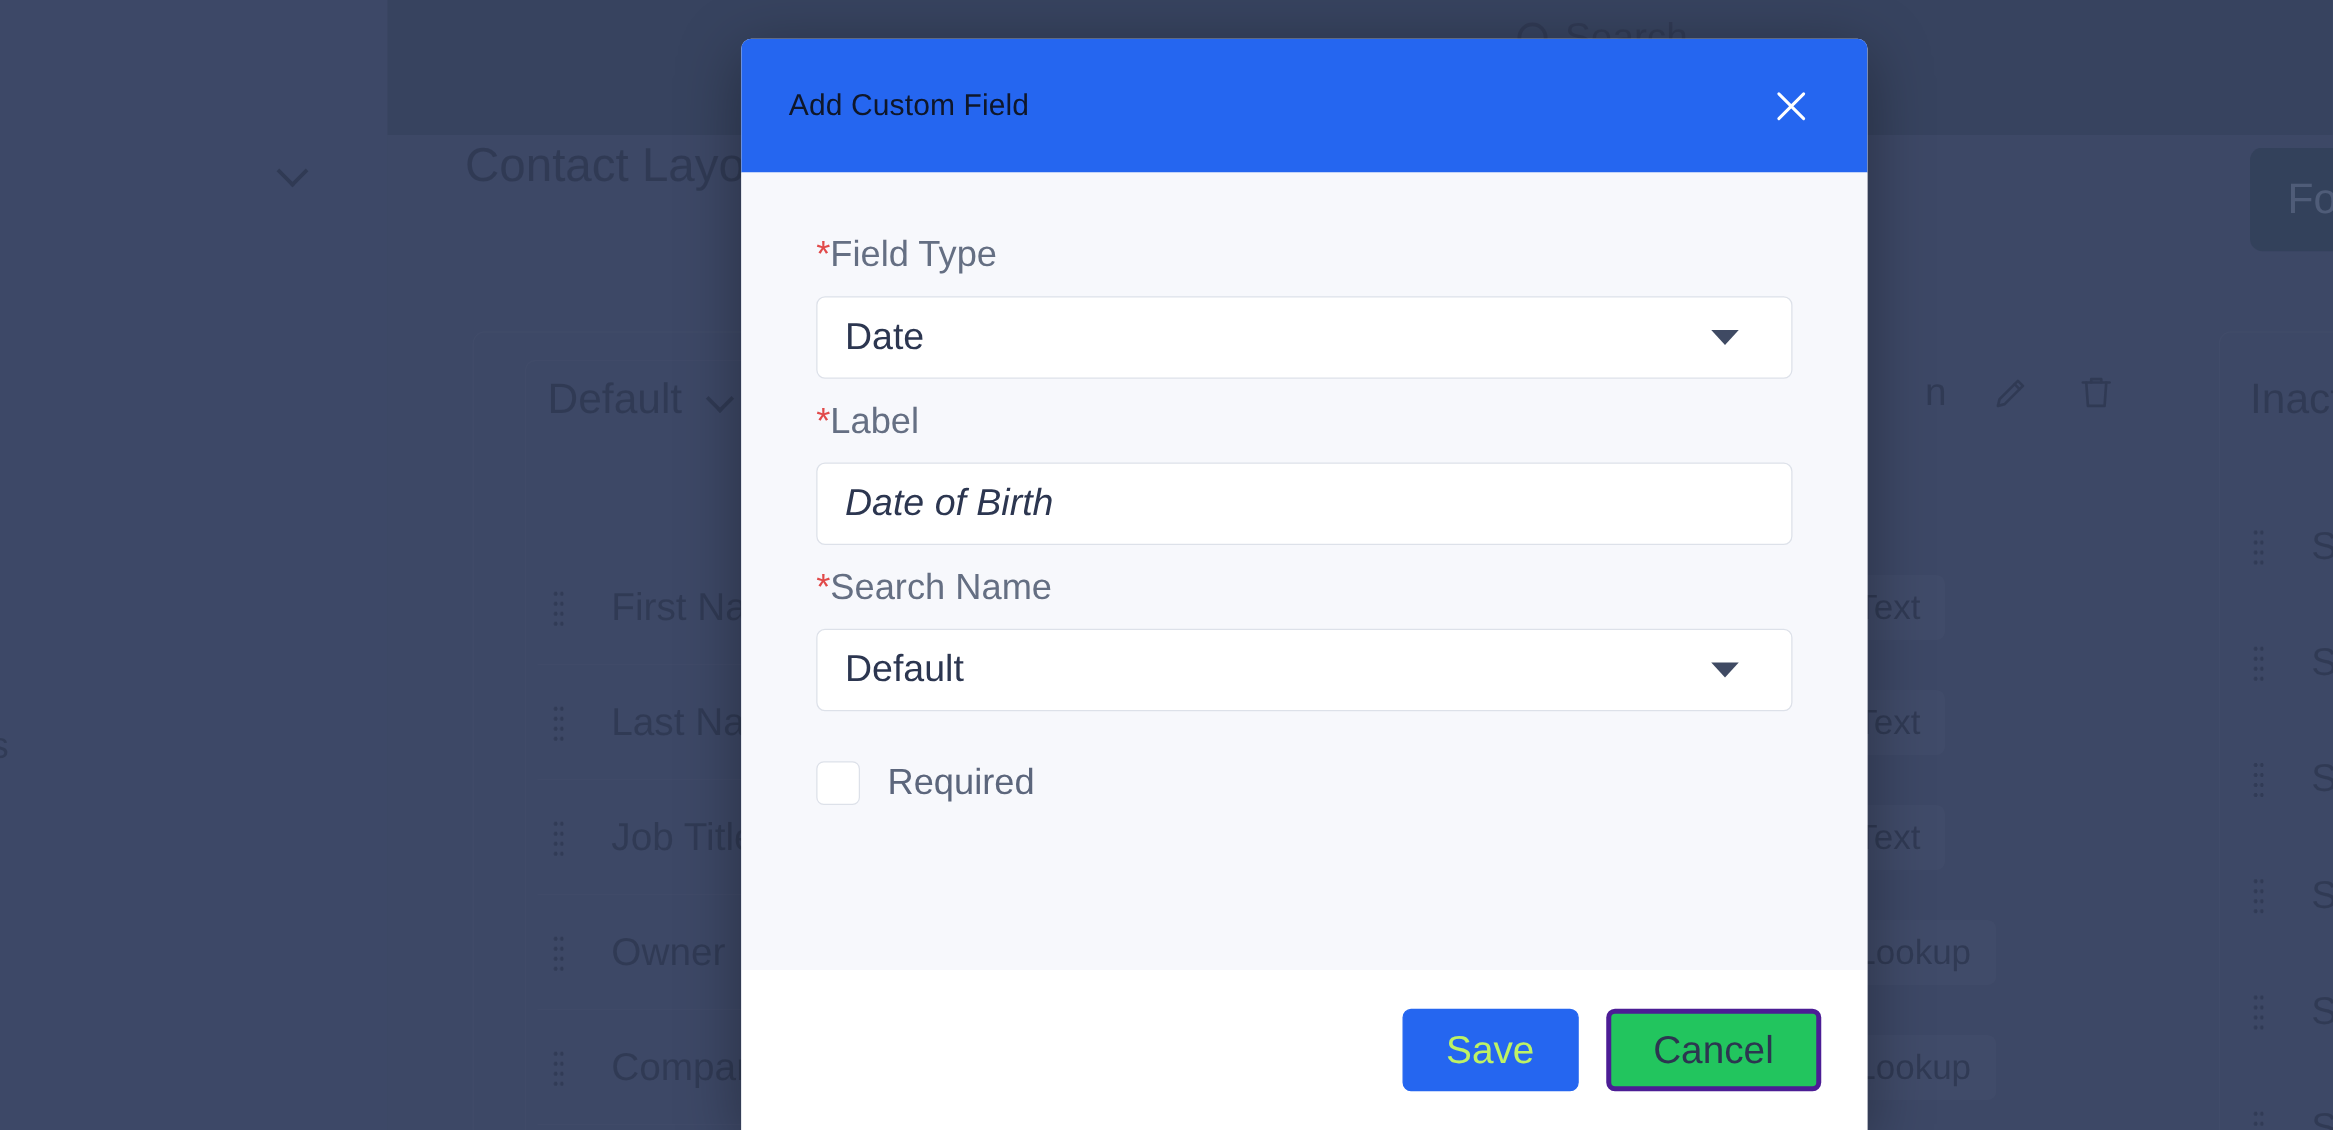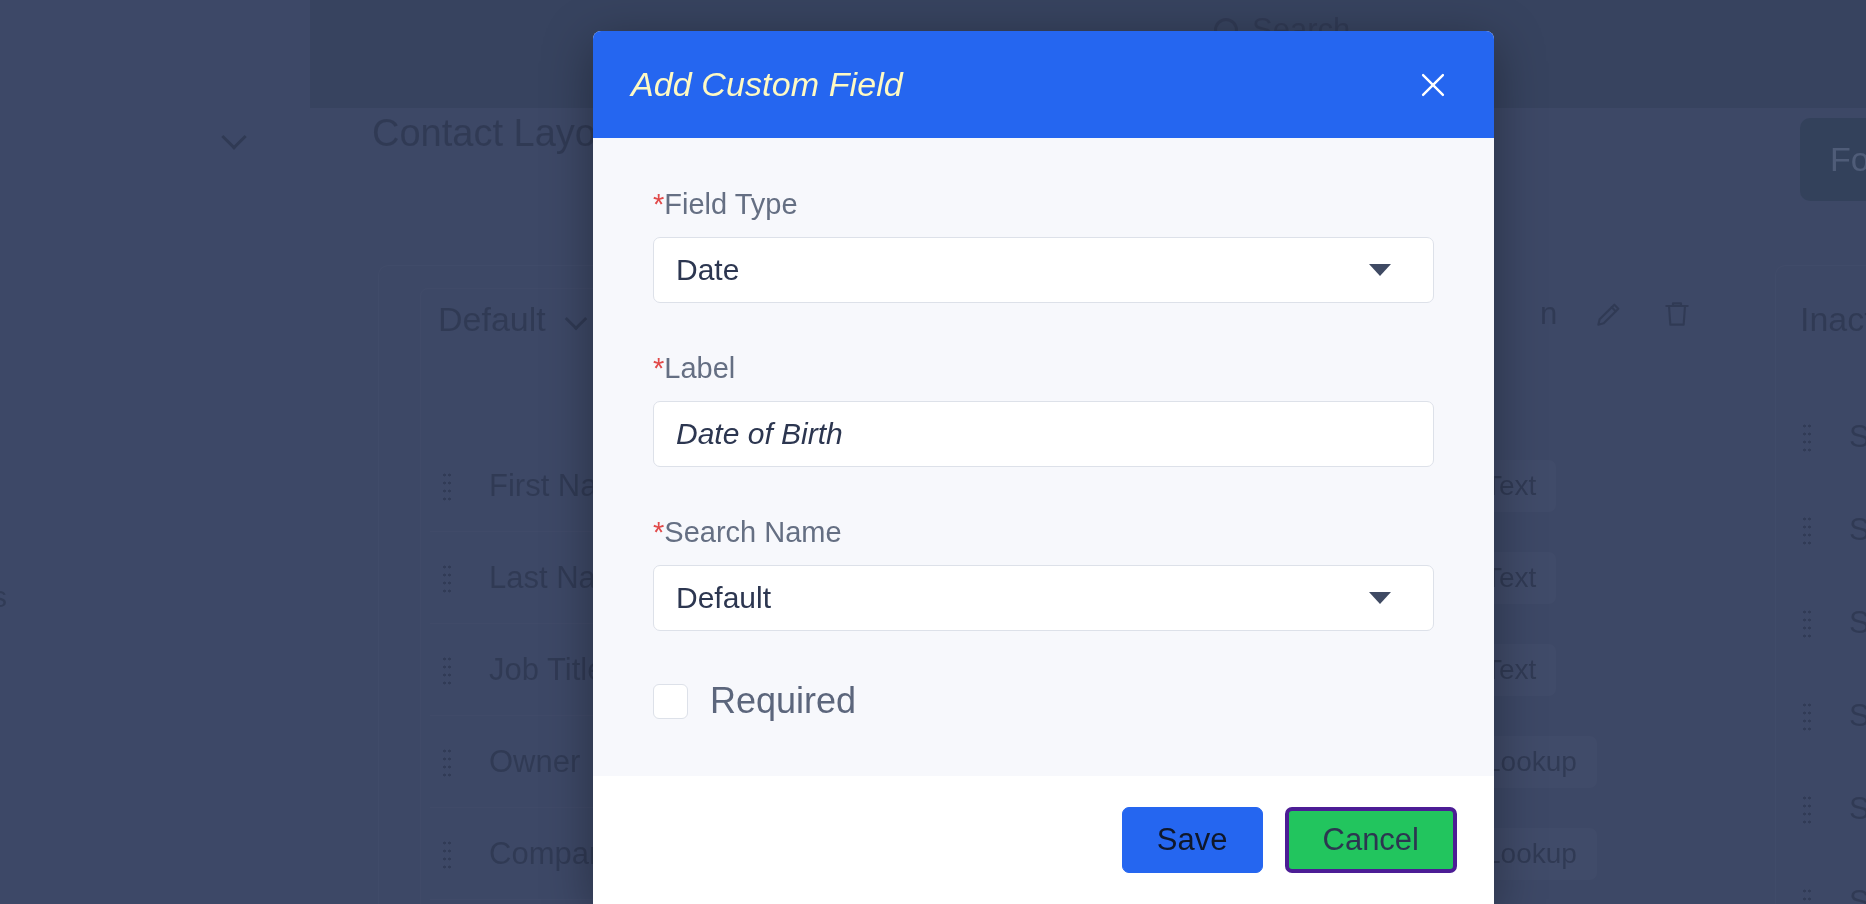--- a/index.html
+++ b/index.html
@@ -151,36 +151,36 @@
     overflow: hidden;
   }
   .modal-header {
     background: #2566f0;
     height: 107px;
     flex: none;
     display: flex; align-items: center; justify-content: space-between;
     padding: 0 38px 0 38px;
   }
   .modal-title {
-    color: #fef9c3; font-size: 34px; letter-spacing: 0.1px; font-style: italic;
+    color: #0f172a; font-size: 24px; letter-spacing: 0.1px;
   }
   .close-btn {
     background: none; border: none; cursor: pointer;
     width: 46px; height: 46px; position: relative;
     display: flex; align-items: center; justify-content: center;
     padding: 0;
   }
   .close-btn svg { width: 34px; height: 34px; display: block; }
 
   .modal-body {
     flex: 1 1 auto;
     background: #f7f8fc;
     padding: 50px 60px 0 60px;
   }
-  .field-group { margin-bottom: 49px; }
+  .field-group { margin-bottom: 18px; }
   .field-label {
     font-size: 29px; color: #656f83;
     margin-bottom: 16px; display: block;
     white-space: nowrap;
   }
   .req-star { color: #e14a4a; }
   .ctrl {
     width: 100%; height: 66px;
     background: #ffffff;
     border: 1px solid #dde1e9;
@@ -207,41 +207,41 @@
     margin-top: 40px;
   }
   .checkbox {
     width: 35px; height: 35px;
     border: 1px solid #dde1e9;
     border-radius: 6px; background: #ffffff;
     cursor: pointer; flex: none;
     appearance: none; -webkit-appearance: none;
     margin: 0;
   }
-  .check-label { font-size: 36px; color: #5c667c; cursor: pointer; }
+  .check-label { font-size: 29px; color: #5c667c; cursor: pointer; }
 
   .modal-footer {
     flex: none;
     background: #ffffff;
     height: 128px;
     display: flex; align-items: center; justify-content: flex-end;
     gap: 22px;
     padding: 0 37px;
   }
   .btn {
     font-family: "Liberation Sans", sans-serif;
     font-size: 31px;
     padding: 0 34px;
     height: 66px;
     border-radius: 7px;
     cursor: pointer;
     display: inline-flex; align-items: center; justify-content: center;
   }
   .btn-primary {
-    background: #2566f0; color: #0f172a; border: 1px solid #2566f0;
+    background: #2566f0; color: #bef264; border: 1px solid #2566f0;
   }
   .btn-secondary {
     background: #22c55e; color: #2c3650; border: 4px solid #4c1d95;
   }
 </style>
 </head>
 <body>
 
 <div class="backdrop">
   <div class="bg-layer">

